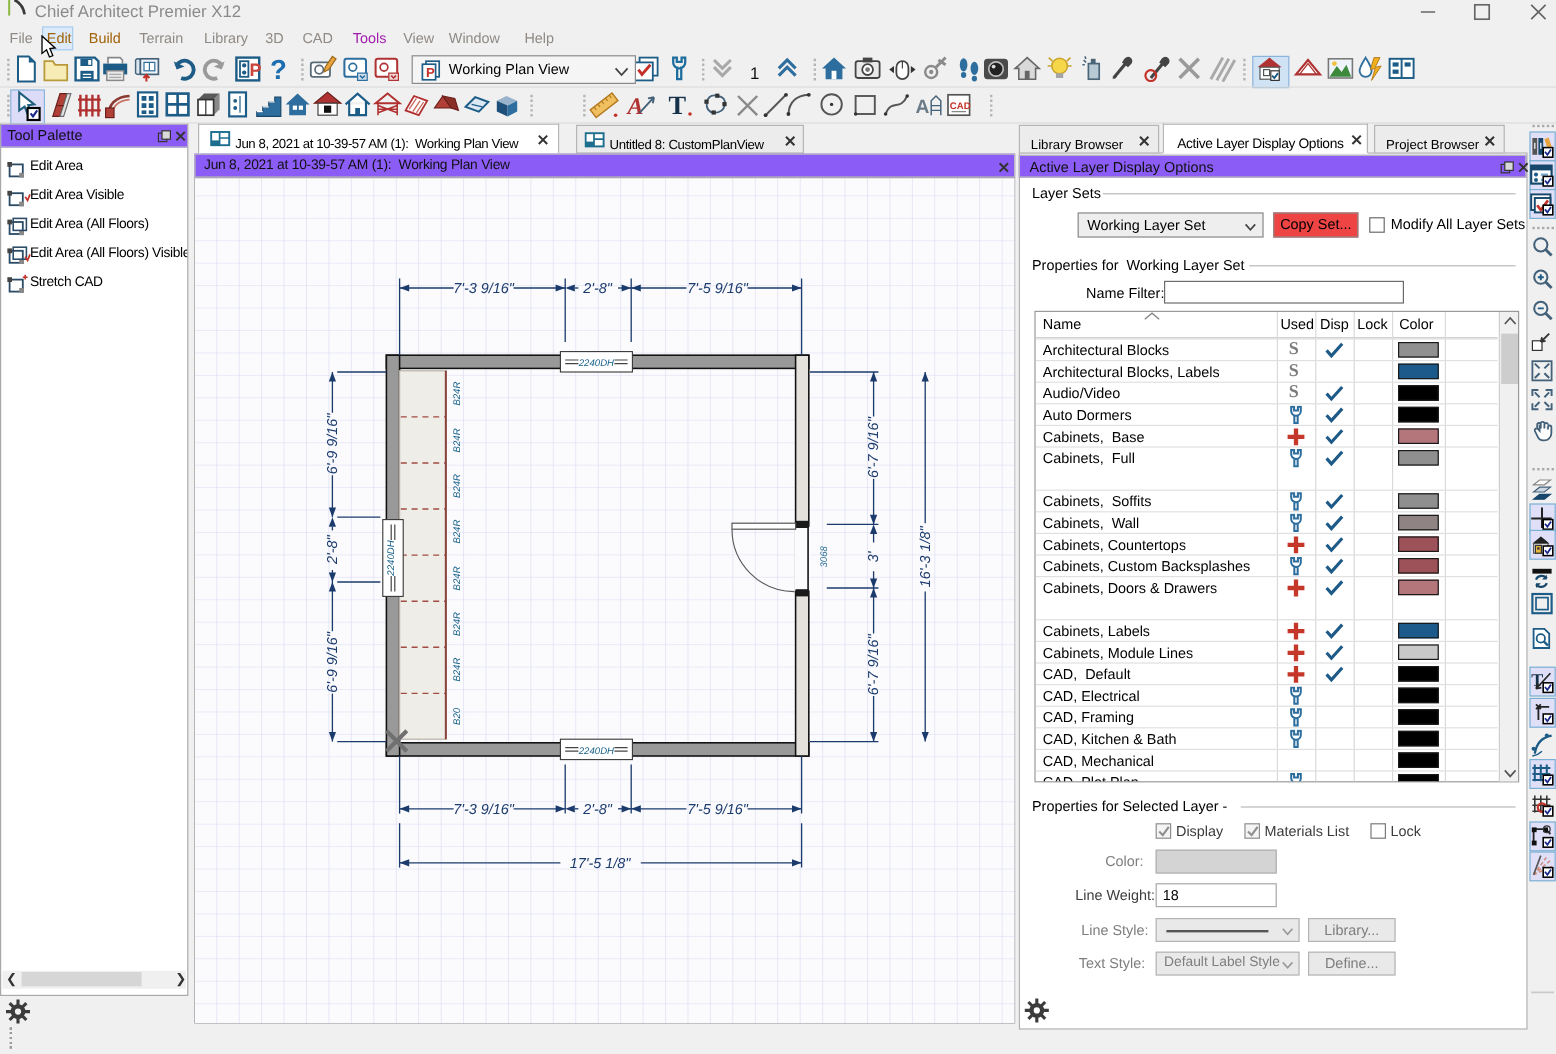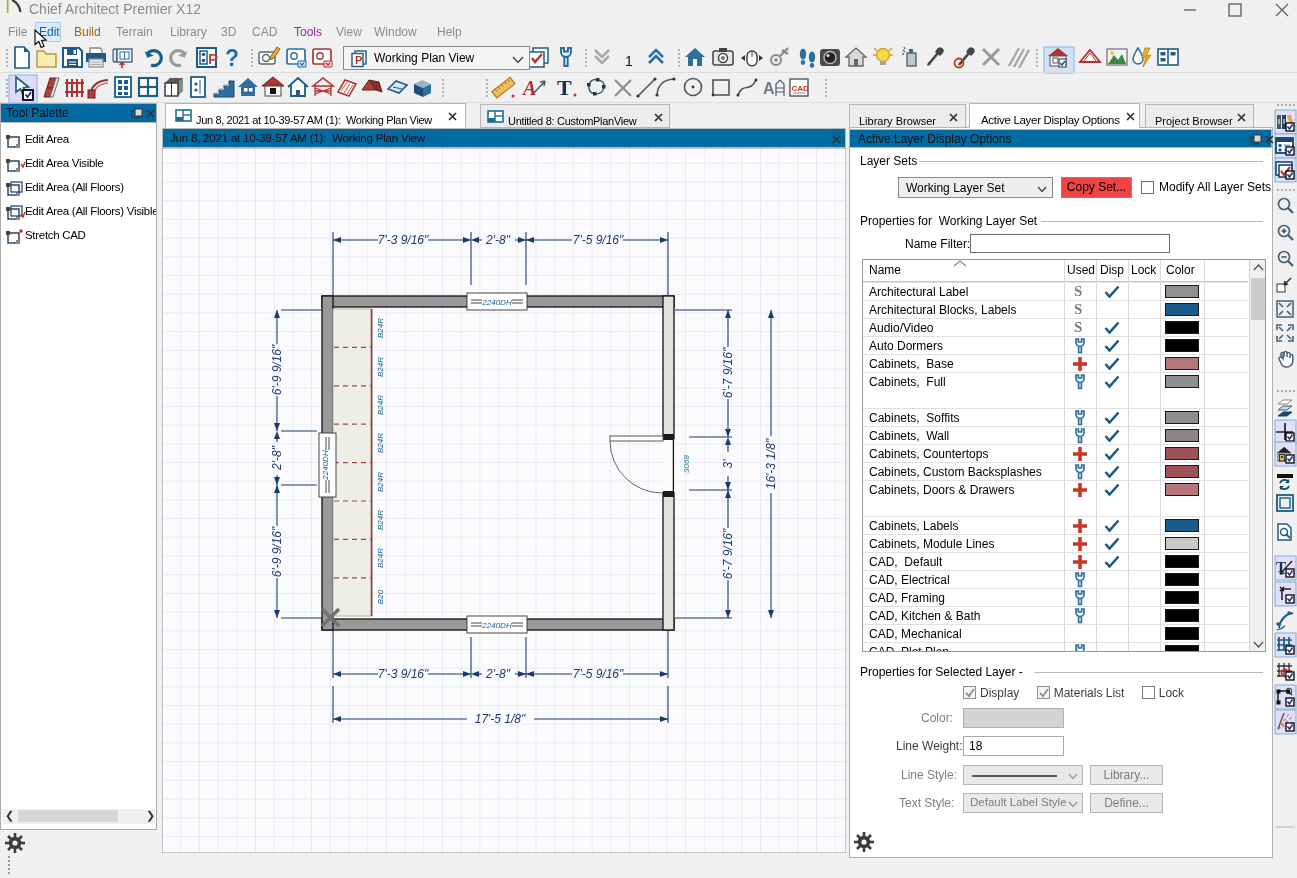--- a/index.html
+++ b/index.html
@@ -1,18 +1,18 @@
 <!DOCTYPE html>
 <html><head><meta charset="utf-8"><style>
 *{box-sizing:border-box;margin:0;padding:0}
 html,body{width:1297px;height:878px;overflow:hidden}
 body{background:#f0f0f0;font-family:"Liberation Sans",sans-serif;font-size:12px;color:#000;position:relative}
 .abs{position:absolute}
 span.abs{white-space:nowrap}
-.hdr{background:#0369a1;border:1px solid #b8b8b8;color:#111}
+.hdr{background:#8b5cf6;border:1px solid #b8b8b8;color:#111}
 .tab{border:1px solid #b6b6b6;background:#ececec;height:24px;line-height:22px;white-space:nowrap}
 .tab.act{background:#fff;border-bottom:1px solid #fff;height:25px}
 .cell{position:absolute;height:18px;line-height:18px;overflow:hidden;white-space:nowrap}
 .sw{position:absolute;width:34px;height:13px;border:1px solid #1a1a1a}
 .gbtn{background:#e5e5e5;border:1px solid #adadad;text-align:center}
 .glabel{color:#7e7e7e}
 .ckd{width:13px;height:13px;border:1px solid #8f8f8f;background:#f4f4f4;display:inline-block;position:relative;vertical-align:-2px}
 </style></head>
 <body>
 
@@ -25,21 +25,21 @@
   <svg class="abs" style="left:1180px;top:3px" width="110" height="14">
     <line x1="4" y1="7" x2="16" y2="7" stroke="#666" stroke-width="1.4"></line>
     <rect x="49" y="1" width="12" height="12" fill="none" stroke="#666" stroke-width="1.4"></rect>
     <path d="M96 1 L108 13 M108 1 L96 13" stroke="#666" stroke-width="1.4"></path>
   </svg>
 </div>
 
 <div class="abs" style="left:0;top:22px;width:1297px;height:21px">
   <div class="abs" style="left:35px;top:0;width:26px;height:20px;background:#dceafa;border:1px solid #a8cdee"></div>
   <span class="abs" style="left:8px;top:3px;color:#8f8a85">File</span>
-  <span class="abs" style="left:39px;top:3px;color:#0369a1">Edit</span>
+  <span class="abs" style="left:39px;top:3px;color:#a16207">Edit</span>
   <span class="abs" style="left:74px;top:3px;color:#a16207">Build</span>
   <span class="abs" style="left:116px;top:3px;color:#8f8a85">Terrain</span>
   <span class="abs" style="left:170px;top:3px;color:#8f8a85">Library</span>
   <span class="abs" style="left:221px;top:3px;color:#8f8a85">3D</span>
   <span class="abs" style="left:252px;top:3px;color:#8f8a85">CAD</span>
   <span class="abs" style="left:294px;top:3px;color:#a21caf">Tools</span>
   <span class="abs" style="left:336px;top:3px;color:#8f8a85">View</span>
   <span class="abs" style="left:374px;top:3px;color:#8f8a85">Window</span>
   <span class="abs" style="left:437px;top:3px;color:#8f8a85">Help</span>
 </div>
@@ -743,21 +743,21 @@
       <svg class="abs" style="left:90px;top:0px" width="14" height="7">
           <path d="M1 6 L7 1 L13 6" fill="none" stroke="#888" stroke-width="1.2"></path>
         </svg>
     </div>
     <div class="abs" style="left:201px;top:0;width:1px;height:393px;background:#d9d9d9"></div>
     <div class="abs" style="left:233px;top:0;width:1px;height:393px;background:#d9d9d9"></div>
     <div class="abs" style="left:265px;top:0;width:1px;height:393px;background:#d9d9d9"></div>
     <div class="abs" style="left:297px;top:0;width:1px;height:393px;background:#d9d9d9"></div>
     <div class="abs" style="left:341px;top:0;width:1px;height:393px;background:#d9d9d9"></div>
 <div class="abs" style="left:0;top:22px;width:385px;height:18px;border-top:1px solid #e0e0e0">
-<span class="cell" style="left:6px;top:0px;font-size:12px">Architectural Label</span>
+<span class="cell" style="left:6px;top:0px;font-size:12px">Architectural Blocks</span>
 <span class="abs" style="left:211px;top:0px;font-size:15px;font-weight:bold;color:#7d7d7d;font-family:'Liberation Serif',serif">S</span>
 <svg class="abs" style="left:241px;top:2px" width="16" height="14">
           <path d="M1.5 7 L5.5 11.5 L14.5 1.5" fill="none" stroke="#1d5a87" stroke-width="2.6"></path>
         </svg>
 <div class="sw" style="left:302px;top:2px;background:#909090"></div>
 </div>
 <div class="abs" style="left:0;top:40px;width:385px;height:18px;border-top:1px solid #e0e0e0">
 <span class="cell" style="left:6px;top:0px;font-size:12px">Architectural Blocks, Labels</span>
 <span class="abs" style="left:211px;top:0px;font-size:15px;font-weight:bold;color:#7d7d7d;font-family:'Liberation Serif',serif">S</span>
 <div class="sw" style="left:302px;top:2px;background:#1d5a8c"></div>

